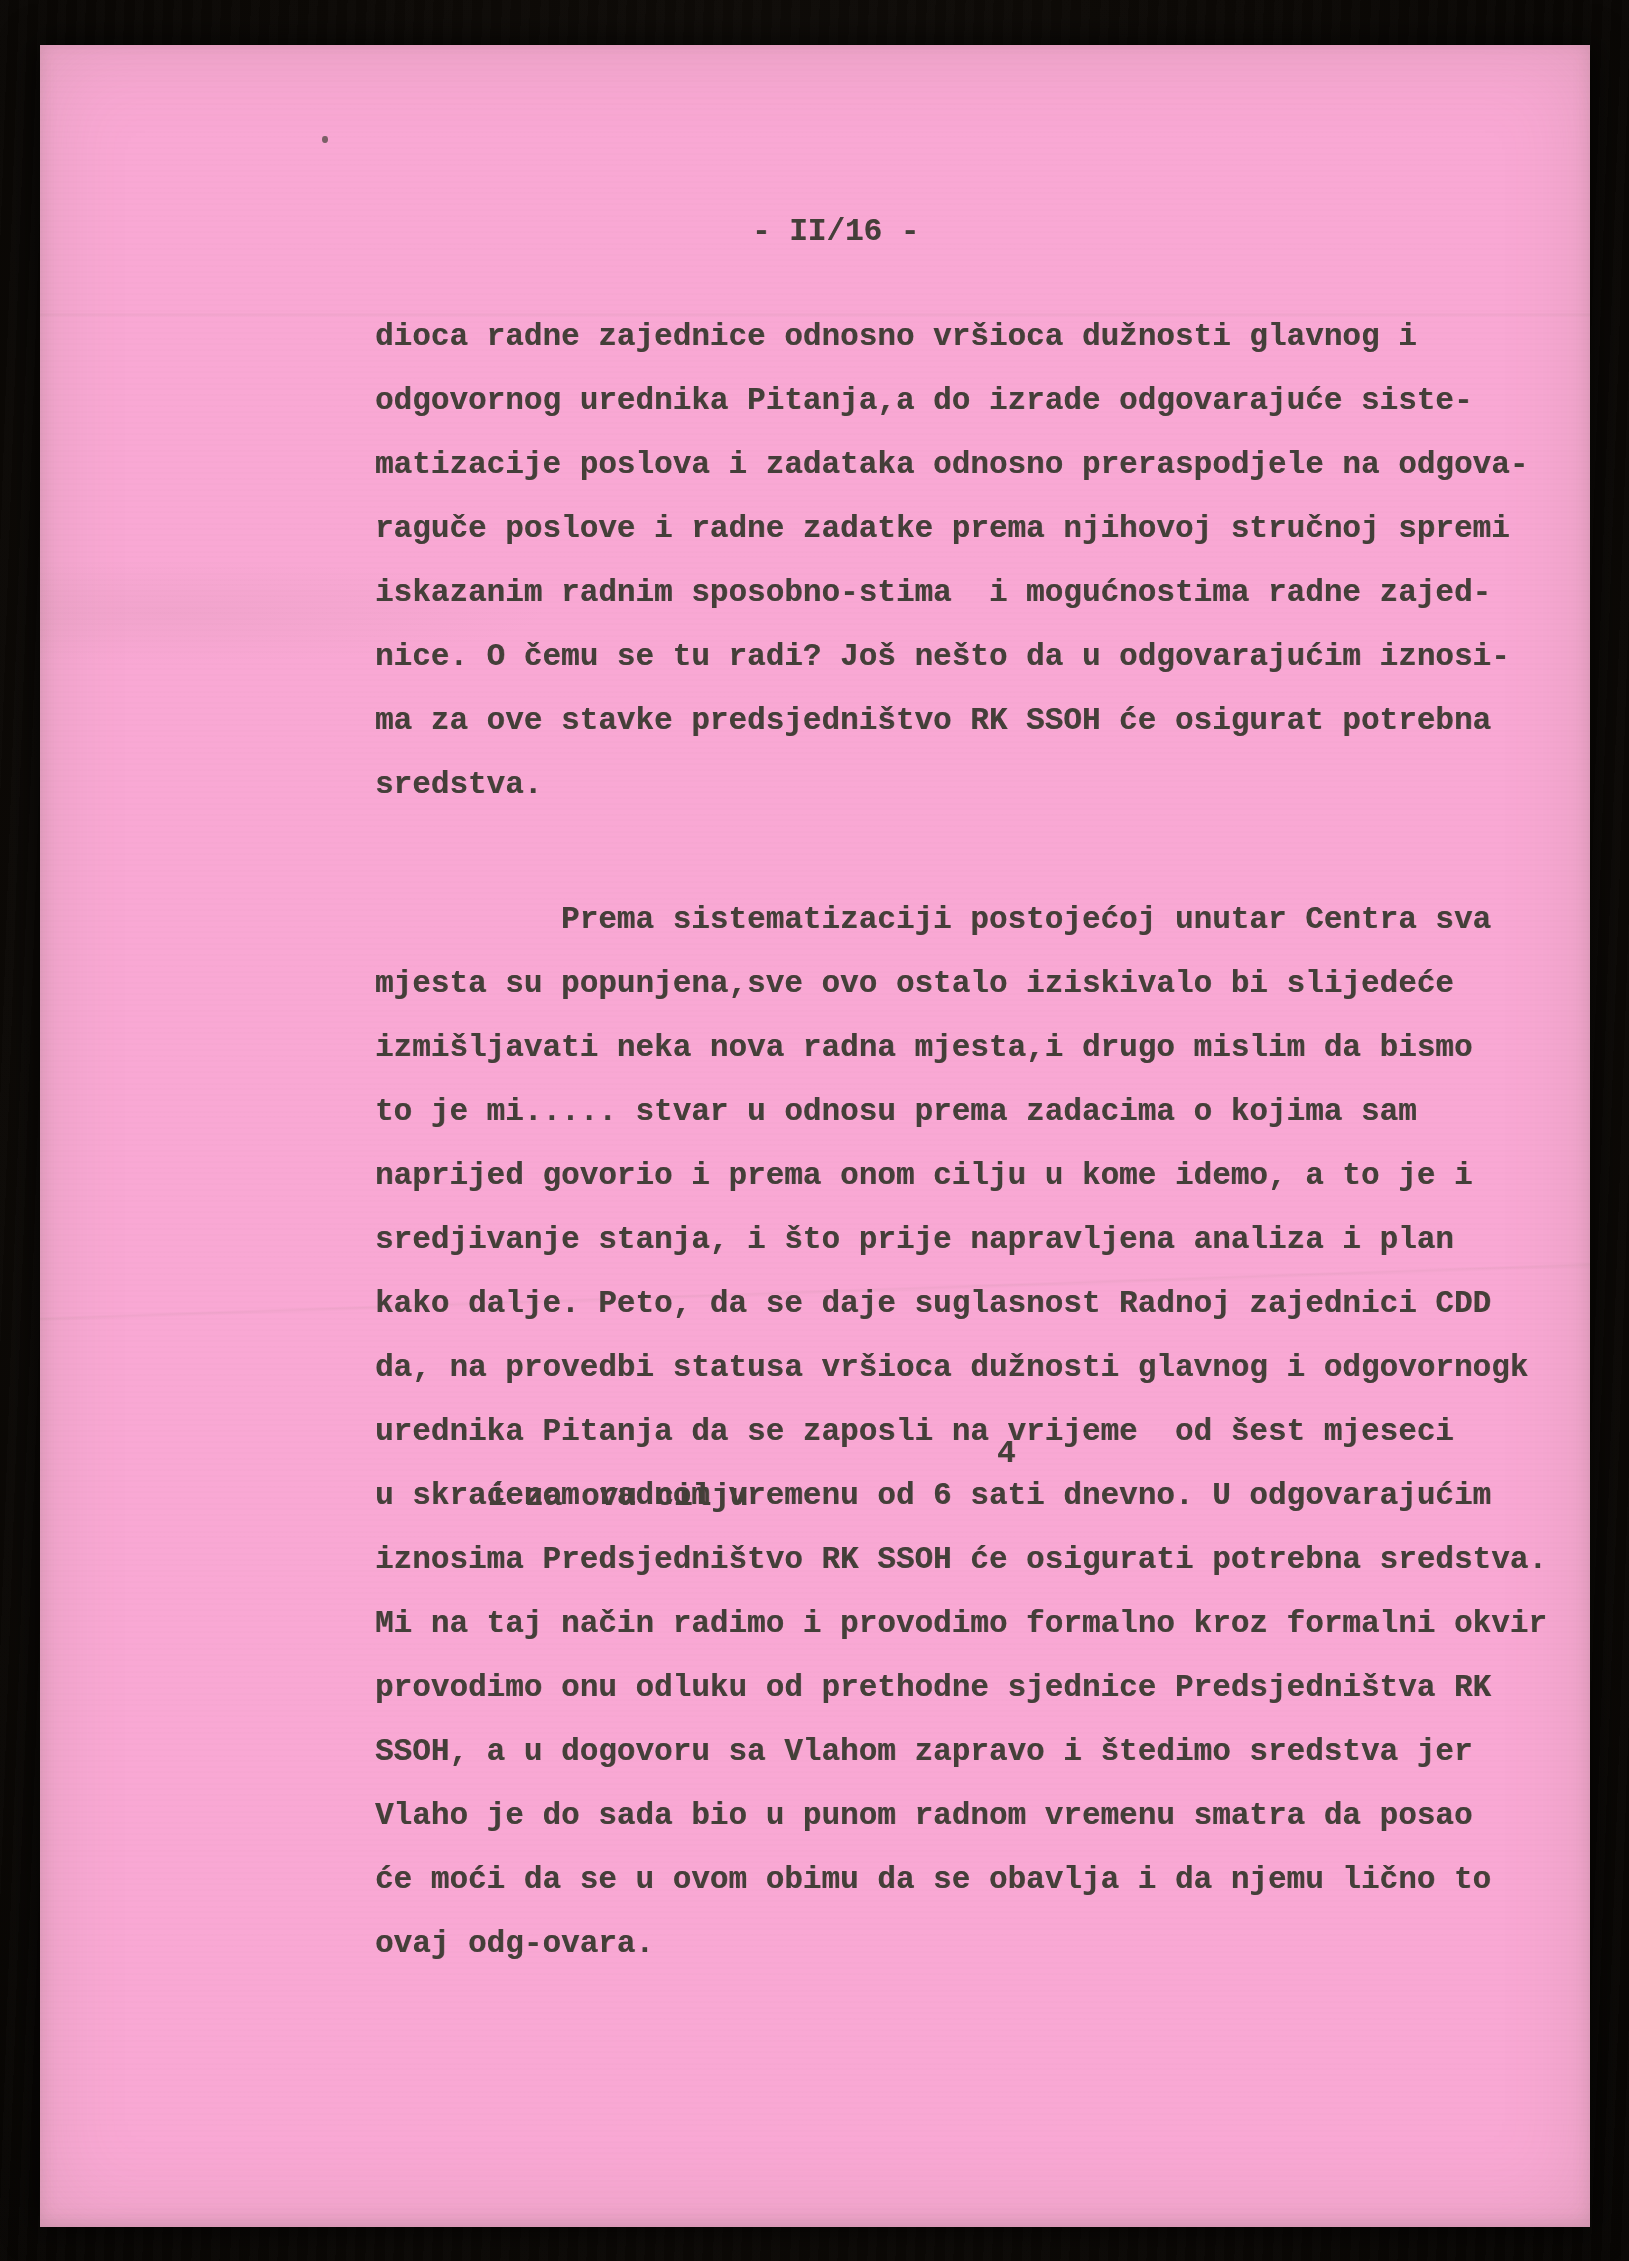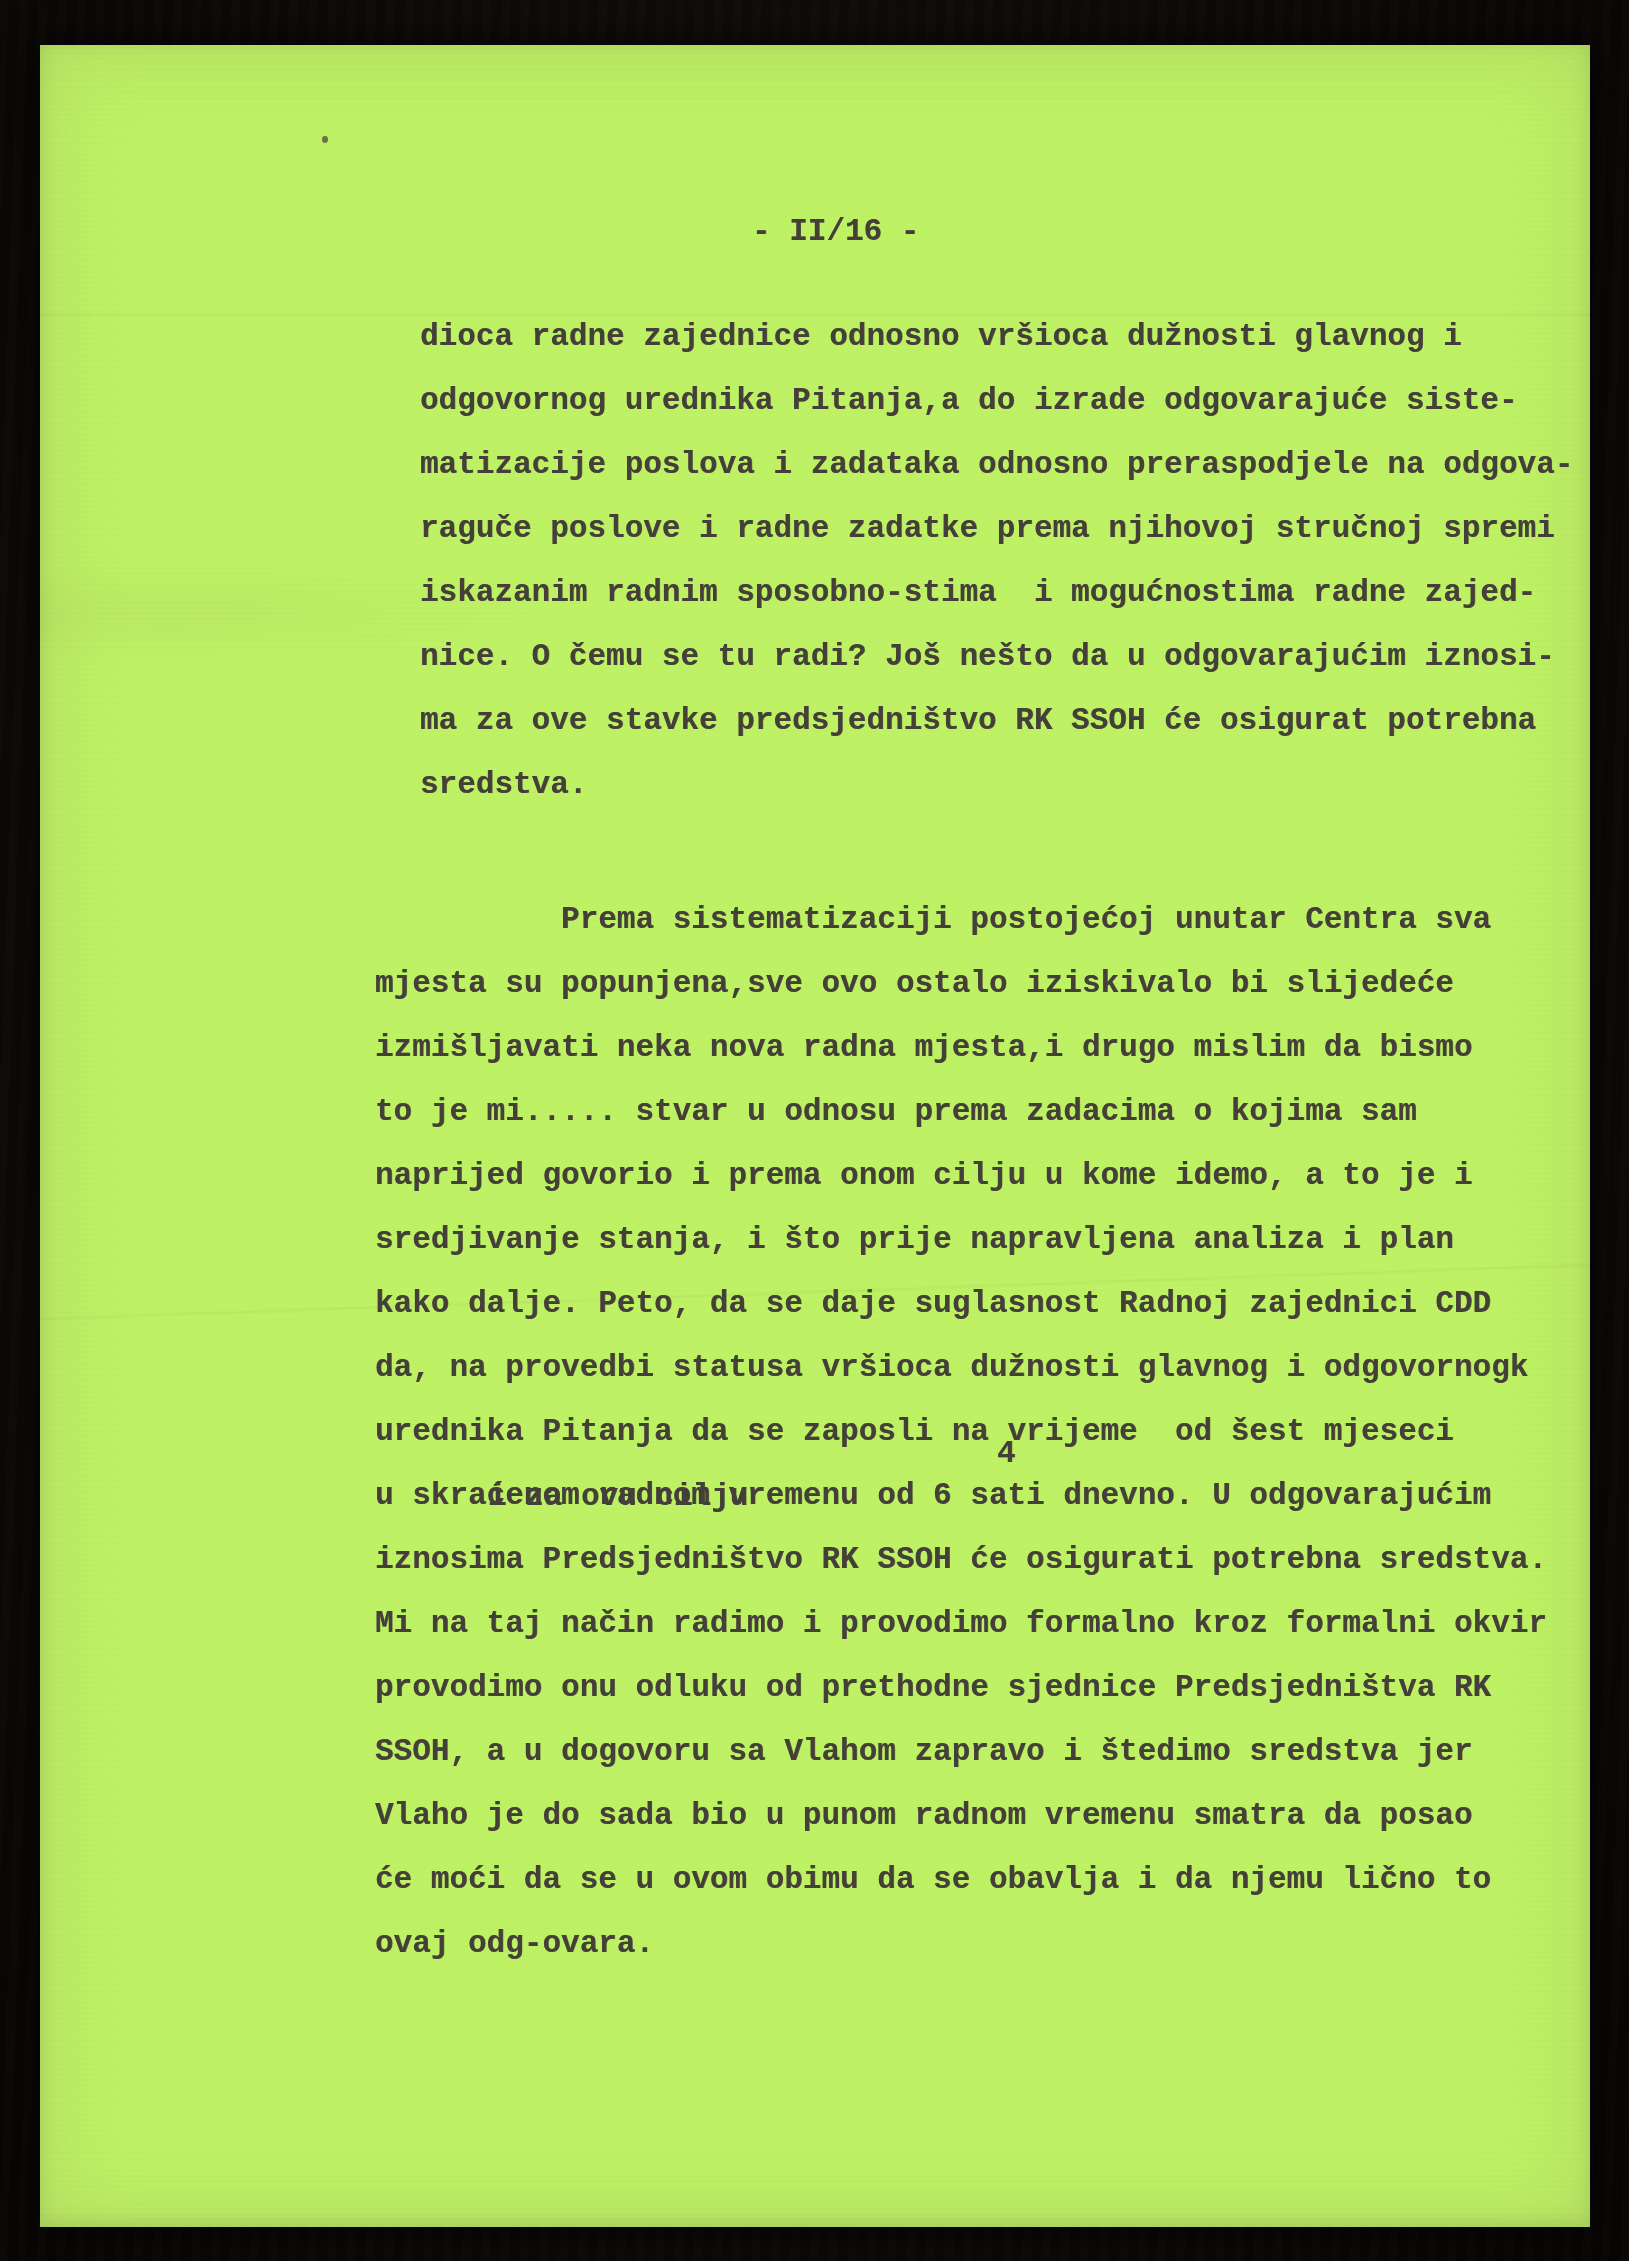--- a/index.html
+++ b/index.html
@@ -21,21 +21,21 @@
       repeating-linear-gradient(92deg, rgba(255,255,255,0.012) 0 8.7px, rgba(0,0,0,0.02) 8.7px 19.3px);
     pointer-events: none;
   }
   .paper {
     position: absolute;
     left: 40px;
     top: 45px;
     width: 1550px;
     height: 2182px;
     background: linear-gradient(180deg, #edead e0%, #ece8dc 0%, #eae6da 38%, #e7e3d6 78%, #e4e0d2 100%);
-    background-color: #bef264;
+    background-color: #f9a8d4;
     box-shadow:
       0 0 34px rgba(0,0,0,0.85),
       inset 0 0 87px rgba(125,115,92,0.20),
       inset 0 -3.7px 17.4px rgba(90,82,66,0.18);
   }
   
   .paper::before {
     content: "";
     position: absolute;
     inset: 0;
@@ -56,21 +56,21 @@
     letter-spacing: 0px;
     color: #443f39;
     text-shadow: 0.4px 0.4px 0.6px rgba(62,56,50,0.55);
     white-space: pre;
   }
   .page-number {
     left: 712px;
     top: 168px;
     line-height: 37px;
   }
-  .para-1 { left: 335px; top: 260px; margin-left: 45px;  }
+  .para-1 { left: 335px; top: 260px;  }
   .para-2 { left: 335px; top: 843px; }
   .para-3 { left: 335px; top: 1910px; }
   .overlay-sup {
     left: 957px;
     top: 1390px;
     line-height: 37px;
   }
   .overlay-insert {
     left: 448px;
     top: 1433px;

